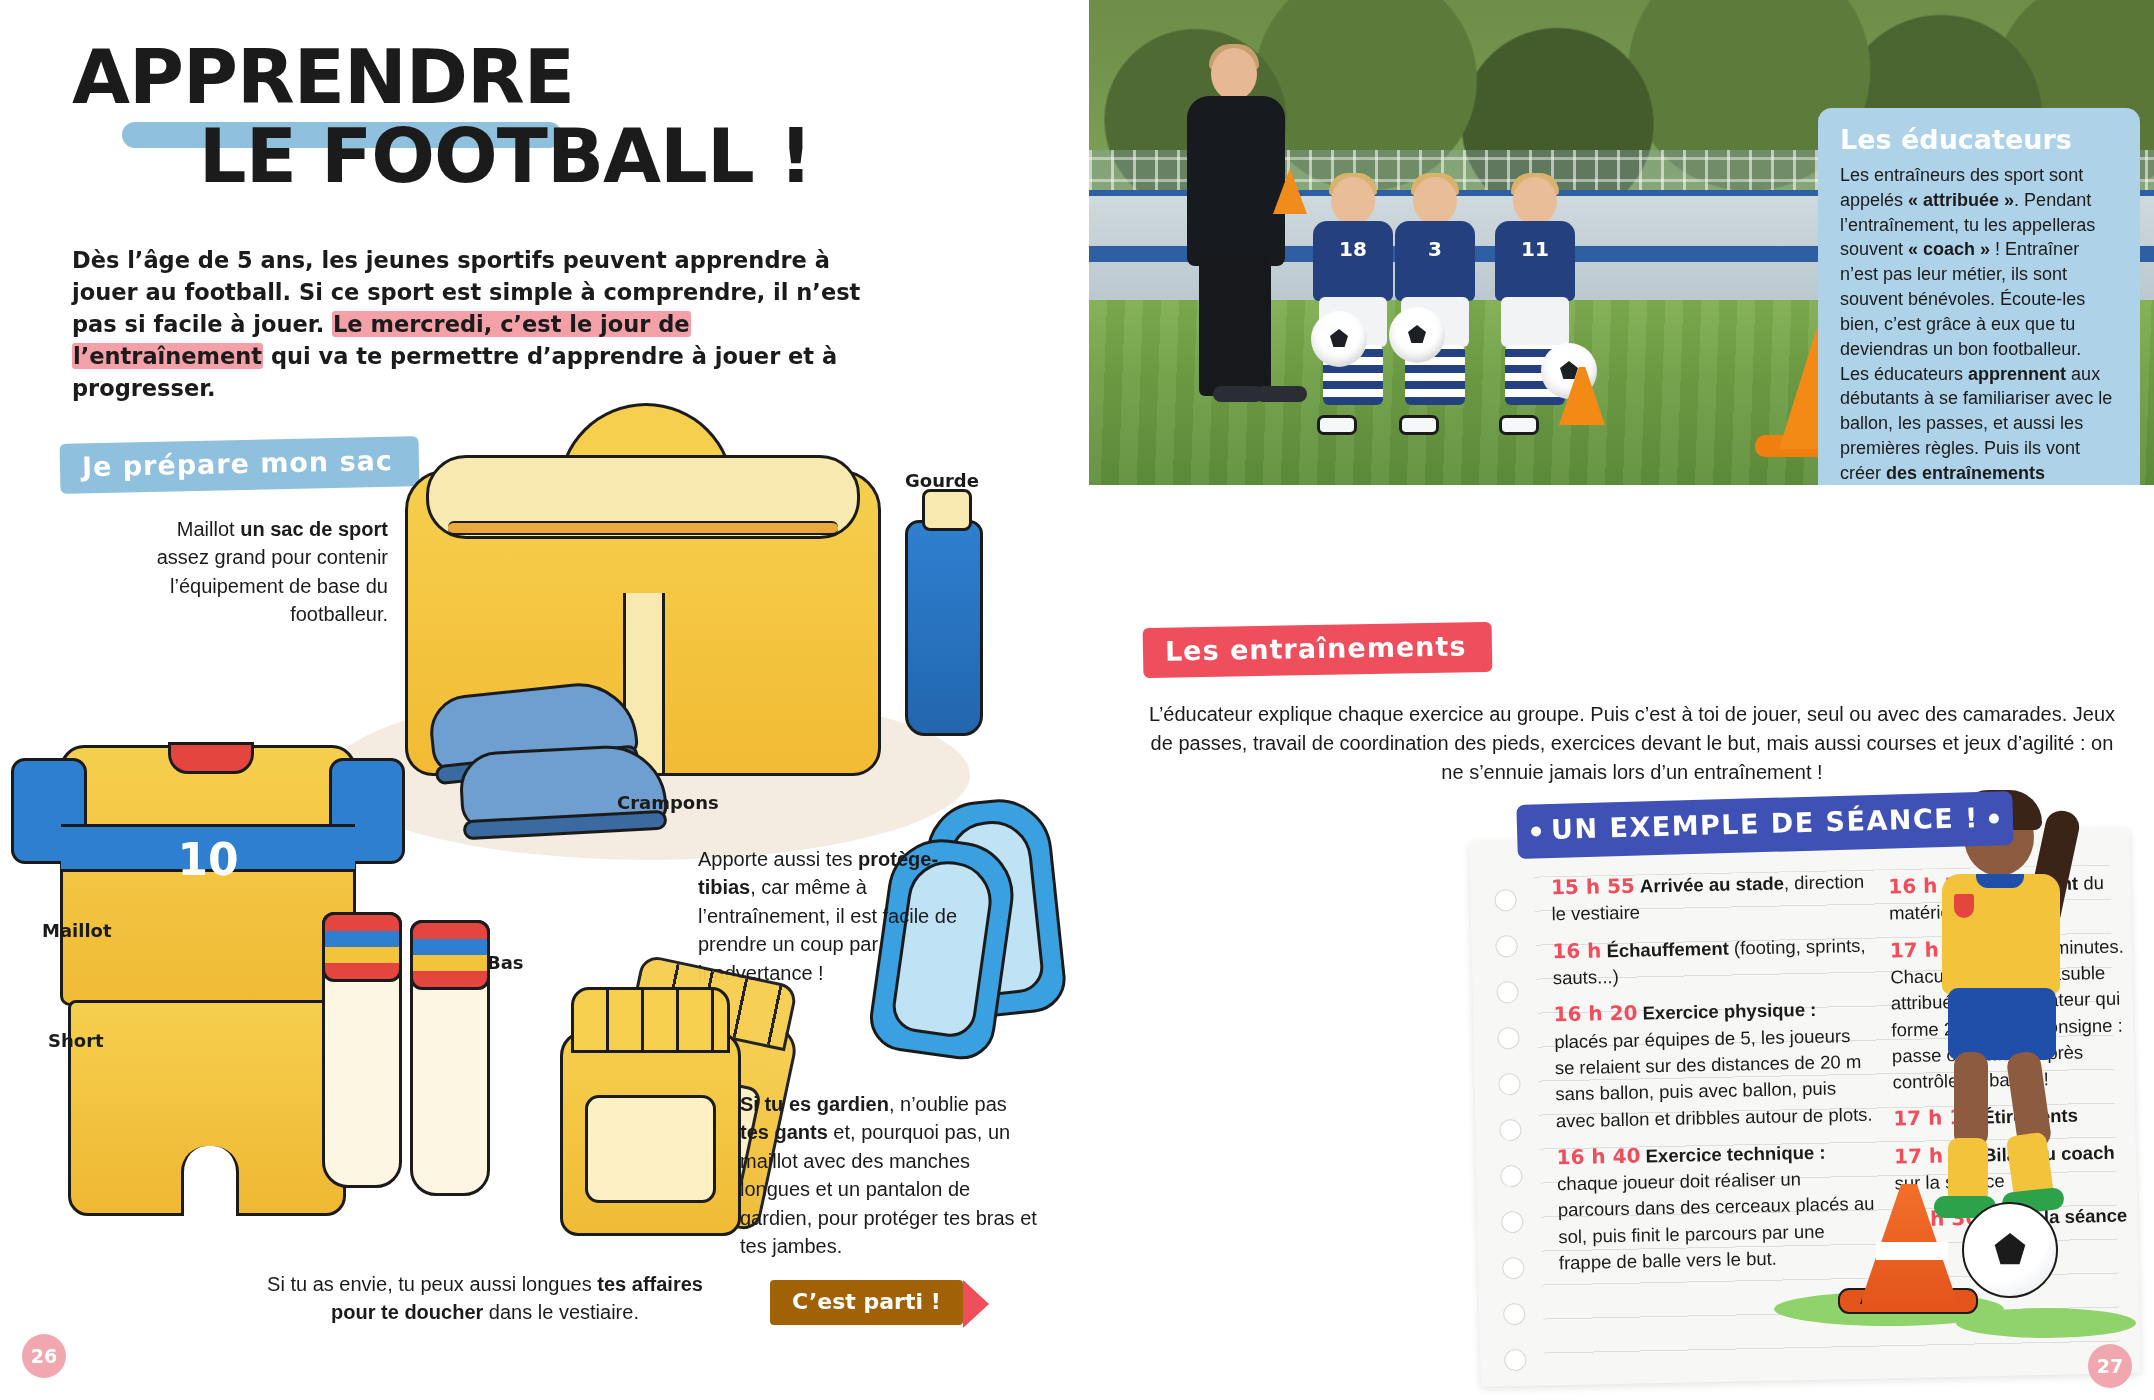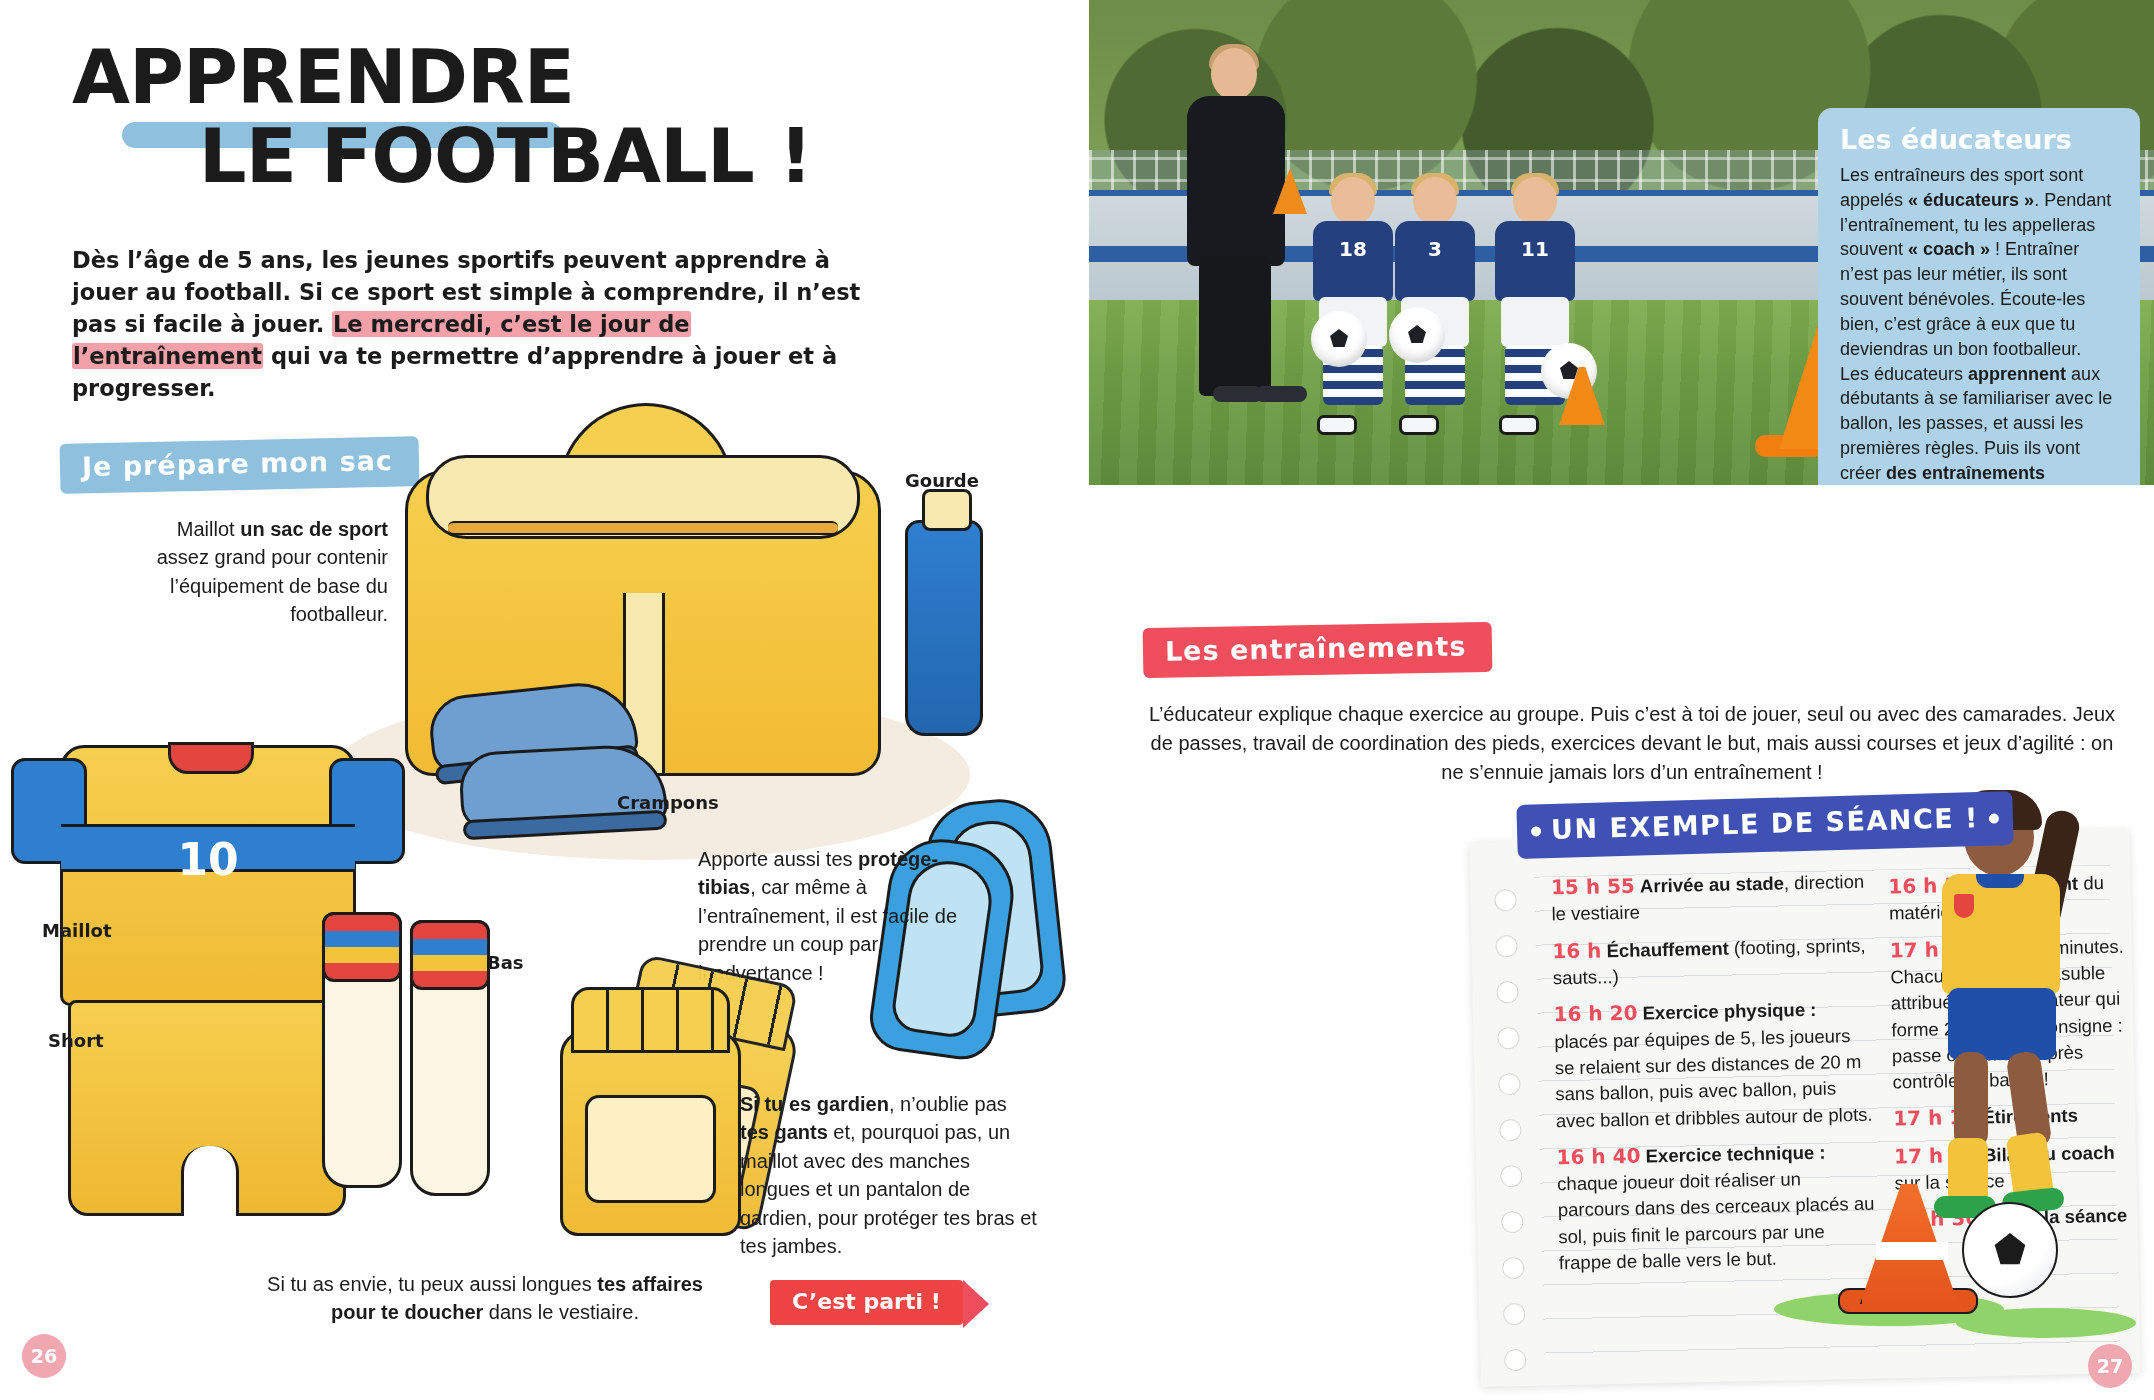--- a/index.html
+++ b/index.html
@@ -129,21 +129,21 @@
   }
   .lbl-gourde { left: 905px; top: 470px; }
   .lbl-crampons { left: 617px; top: 792px; }
   .lbl-maillot { left: 42px; top: 920px; }
   .lbl-short { left: 48px; top: 1030px; }
   .lbl-bas { left: 487px; top: 952px; }
   .cta {
     position: absolute;
     left: 770px;
     top: 1280px;
-    background: #ef4444;
+    background: #a16207;
     color: #ffffff;
     font-family: "DejaVu Sans", sans-serif;
     font-weight: bold;
     font-size: 22px;
     padding: 9px 22px 11px 22px;
     border-radius: 4px;
   }
   .cta::after {
     content: "";
     position: absolute;
@@ -654,21 +654,21 @@
       <div class="ballsm" style="left:222px; bottom:118px;"></div>
       <div class="ballsm" style="left:300px; bottom:122px;"></div>
       <div class="ballsm" style="left:452px; bottom:86px;"></div>
       <div class="cone-sm"></div>
       <div class="cone-big-base"></div>
       <div class="cone-big"></div>
 
       <div class="callout-blue">
         <div class="callout-title">Les éducateurs</div>
         <div class="callout-body">
-          <span>Les entraîneurs des sport sont appelés </span><b>« éducateurs »</b><span>. Pendant l’entraînement, tu les appelleras souvent </span><b>« coach »</b><span> ! Entraîner n’est pas leur métier, ils sont souvent bénévoles. Écoute-les bien, c’est grâce à eux que tu deviendras un bon footballeur.</span>
+          <span>Les entraîneurs des sport sont appelés </span><b>« attribuée »</b><span>. Pendant l’entraînement, tu les appelleras souvent </span><b>« coach »</b><span> ! Entraîner n’est pas leur métier, ils sont souvent bénévoles. Écoute-les bien, c’est grâce à eux que tu deviendras un bon footballeur.</span>
         </div>
         <div class="callout-body">
           <span>Les éducateurs </span><b>apprennent</b><span> aux débutants à se familiariser avec le ballon, les passes, et aussi les premières règles. Puis ils vont créer </span><b>des entraînements ludiques</b>
         </div>
       </div>
     </div>
 
     <div class="tag-red">Les entraînements</div>
 
     <div class="para-entrain">L’éducateur explique chaque exercice au groupe. Puis c’est à toi de jouer, seul ou avec des camarades. Jeux de passes, travail de coordination des pieds, exercices devant le but, mais aussi courses et jeux d’agilité : on ne s’ennuie jamais lors d’un entraînement !</div>

